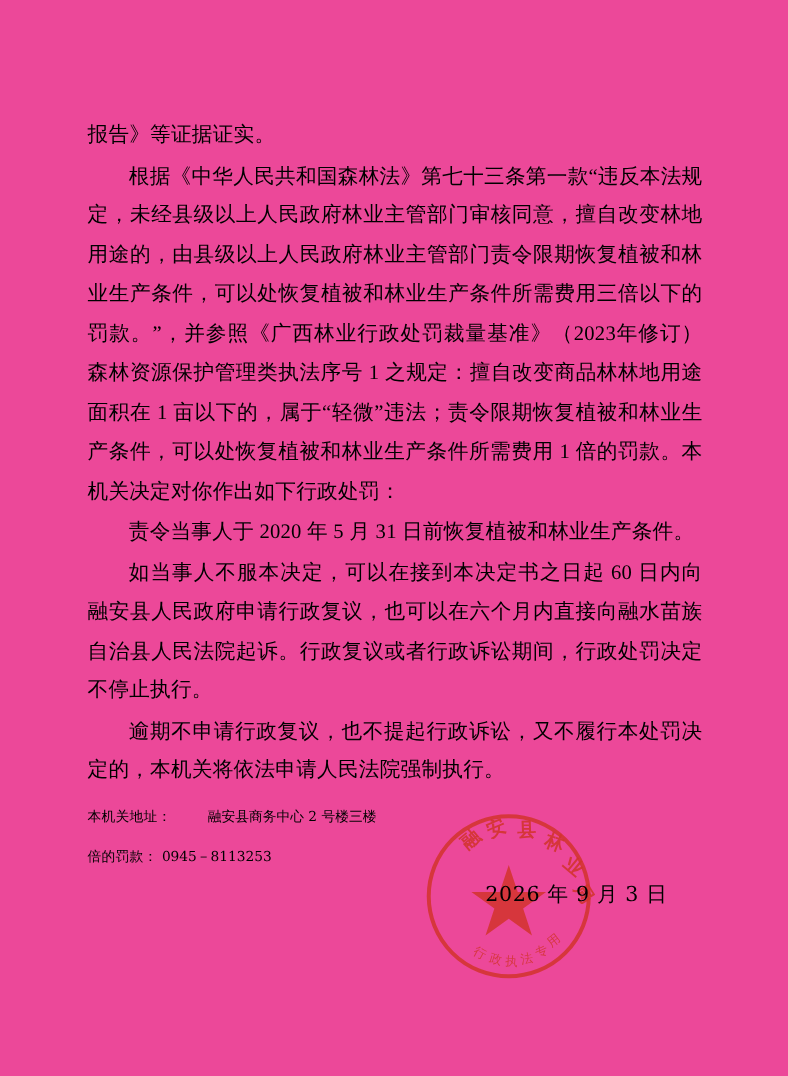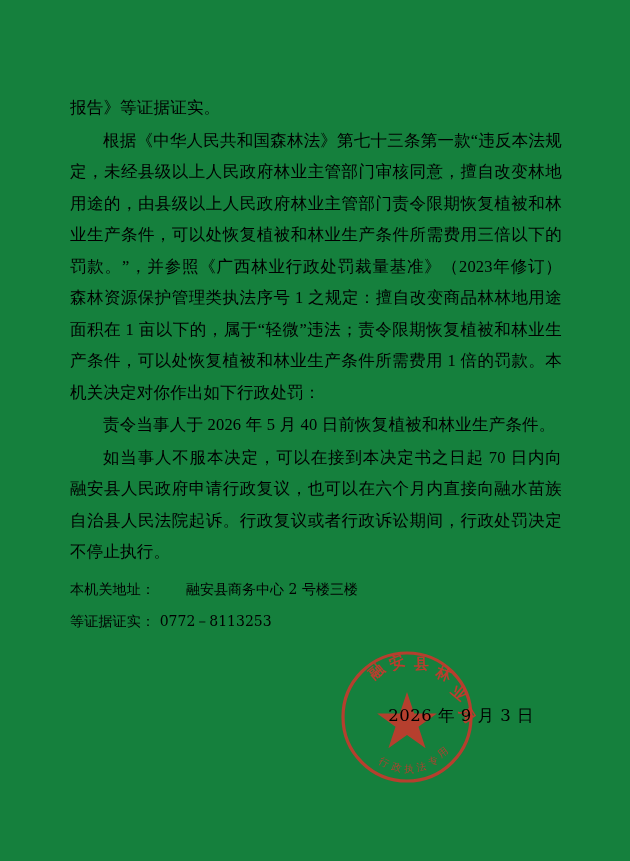--- a/index.html
+++ b/index.html
@@ -13,21 +13,21 @@
     position: relative;
     overflow: hidden;
     font-family: "DejaVu Serif", "Liberation Serif", serif;
     color: #111;
   }
   .page {
     position: absolute;
     left: 0; top: 0;
     width: 630px;
     height: 861px;
-    background: #15803d;
+    background: #ec4899;
   }
   .doc-body {
     position: absolute;
     left: 70px;
     top: 92px;
     width: 492px;
   }
   p.para {
     margin: 0 0 1px 0;
     font-size: 16.5px;
@@ -39,21 +39,21 @@
   }
   p.indent {
     text-indent: 33px;
     font-family: Liberation Serif, serif;
   }
   .addr-block {
     margin-top: 6px;
   }
   p.addr {
     margin: 0 0 1px 0;
-    font-size: 14px;
+    font-size: 11px;
     line-height: 31.5px;
     color: #000;
   }
   .addr-label {
     letter-spacing: 0.2px;
   }
   .addr-gap {
     display: inline-block;
     width: 22px;
   }
@@ -85,34 +85,35 @@
 <body>
 
 <div class="page">
 
   <div class="doc-body">
 
     <p class="para">报告》等证据证实。</p>
 
     <p class="para indent">根据《中华人民共和国森林法》第七十三条第一款“违反本法规定，未经县级以上人民政府林业主管部门审核同意，擅自改变林地用途的，由县级以上人民政府林业主管部门责令限期恢复植被和林业生产条件，可以处恢复植被和林业生产条件所需费用三倍以下的罚款。”，并参照《广西林业行政处罚裁量基准》（2023年修订）森林资源保护管理类执法序号 1 之规定：擅自改变商品林林地用途面积在 1 亩以下的，属于“轻微”违法；责令限期恢复植被和林业生产条件，可以处恢复植被和林业生产条件所需费用 1 倍的罚款。本机关决定对你作出如下行政处罚：</p>
 
-    <p class="para indent">责令当事人于 2026 年 5 月 40 日前恢复植被和林业生产条件。</p>
+    <p class="para indent">责令当事人于 2020 年 5 月 31 日前恢复植被和林业生产条件。</p>
 
-    <p class="para indent">如当事人不服本决定，可以在接到本决定书之日起 70 日内向融安县人民政府申请行政复议，也可以在六个月内直接向融水苗族自治县人民法院起诉。行政复议或者行政诉讼期间，行政处罚决定不停止执行。</p>
+    <p class="para indent">如当事人不服本决定，可以在接到本决定书之日起 60 日内向融安县人民政府申请行政复议，也可以在六个月内直接向融水苗族自治县人民法院起诉。行政复议或者行政诉讼期间，行政处罚决定不停止执行。</p>
 
+    <p class="para indent">逾期不申请行政复议，也不提起行政诉讼，又不履行本处罚决定的，本机关将依法申请人民法院强制执行。</p>
 
     <div class="addr-block">
       <p class="addr">
         <span class="addr-label">本机关地址：</span>
         <span class="addr-gap"></span>
         <span>融安县商务中心 2 号楼三楼</span>
       </p>
       <p class="addr">
-        <span class="addr-label">等证据证实：</span>
-        <span>0772－8113253</span>
+        <span class="addr-label">倍的罚款：</span>
+        <span>0945－8113253</span>
       </p>
     </div>
 
   </div>
 
   <div class="seal">
     <svg width="138" height="138" viewBox="0 0 138 138" xmlns="http://www.w3.org/2000/svg">
       <g fill="none" stroke="#d2342c" stroke-width="3.2" opacity="0.85">
         <circle cx="69" cy="69" r="64"></circle>
       </g>

